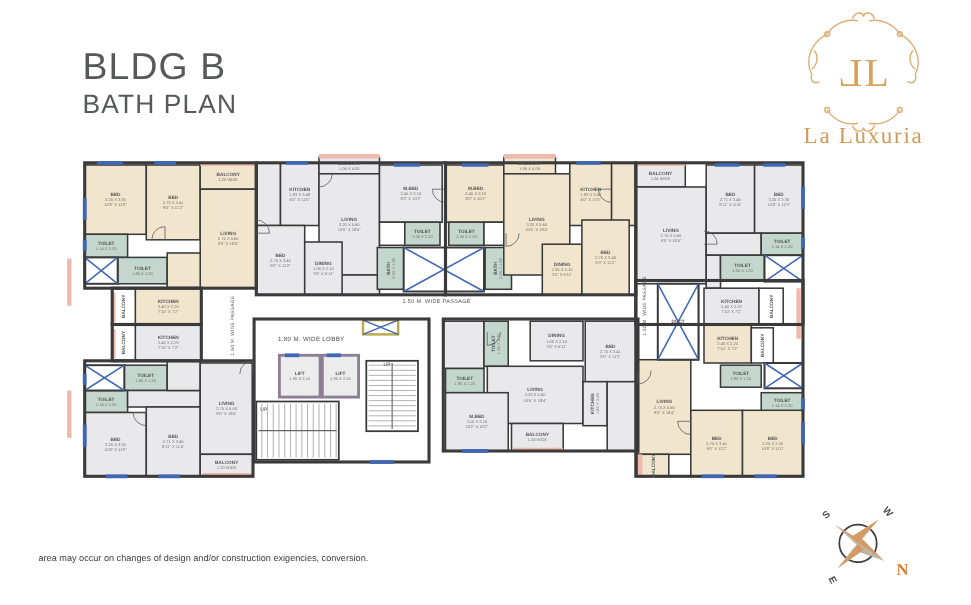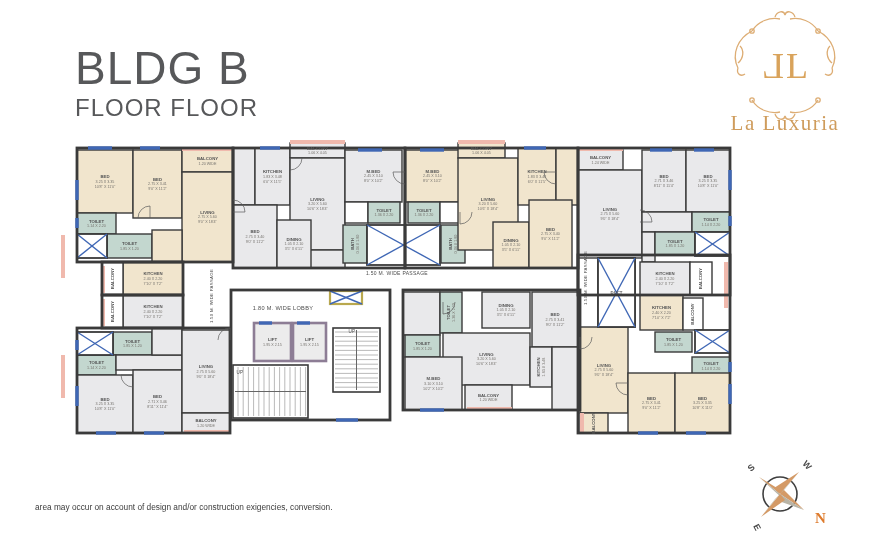--- a/index.html
+++ b/index.html
@@ -1,33 +1,33 @@
 <!DOCTYPE html>
 <html><head>
 <meta charset="utf-8">
 <style>
   html,body{margin:0;padding:0;}
   #canvas{position:relative;width:883px;height:550px;background:#ffffff;overflow:hidden;
           font-family:"Liberation Sans",sans-serif;}
   .title-block{position:absolute;left:75px;top:44px;color:#57585a;}
-  .title-main{font-size:46px;letter-spacing:1px;font-weight:500;line-height:1.05;}
+  .title-main{font-size:34px;letter-spacing:1px;font-weight:500;line-height:1.05;}
   .title-sub{font-size:24px;letter-spacing:1px;font-weight:400;margin-top:2px;}
   #logo{position:absolute;left:700px;top:8px;}
   #plan-svg{position:absolute;left:55px;top:135px;}
   .disclaimer{position:absolute;left:35px;top:501px;width:710px;font-size:8.3px;
               color:#3c3c3c;line-height:1.55;}
   #compass{position:absolute;left:722px;top:438px;}
 </style>
 </head>
 <body>
 <div id="canvas">
 
 <div class="title-block">
   <div class="title-main">BLDG B</div>
-  <div class="title-sub">FLOOR FLOOR</div>
+  <div class="title-sub">BATH PLAN</div>
 </div>
 
 <svg id="logo" width="170" height="128" viewBox="0 0 170 128">
   <g stroke="#ddad74" stroke-width="1.3" fill="none">
     <path d="M38,60 C31,46 38,30 52,23"></path>
     <path d="M38,60 C36,66 41,69 45,66"></path>
     <path d="M132,60 C139,46 132,30 118,23"></path>
     <path d="M132,60 C134,66 129,69 125,66"></path>
     <path d="M52,23 C58,13 70,9 80,11"></path>
     <path d="M118,23 C112,13 100,9 90,11"></path>
@@ -292,21 +292,21 @@
       <text x="309.5" y="342" text-anchor="middle" fill="#555555" font-family="Liberation Sans, sans-serif"><tspan x="309.5" y="341.09999999999997" font-size="4.3" fill="#555555" font-weight="bold">LIFT</tspan><tspan x="309.5" y="345.7" font-size="3.7" fill="#76736e">1.95 X 2.15</tspan></text>
       <text x="283" y="310" text-anchor="middle" font-size="5.6" fill="#4c4c4c" letter-spacing="0.3" font-family="Liberation Sans, sans-serif">1.80 M. WIDE LOBBY</text>
       <text x="397" y="275" text-anchor="middle" font-size="5" fill="#4c4c4c" letter-spacing="0.3" font-family="Liberation Sans, sans-serif">1.50 M. WIDE PASSAGE</text>
       <text x="213" y="296" text-anchor="middle" font-size="4.3" fill="#4c4c4c" letter-spacing="0.3" font-family="Liberation Sans, sans-serif" transform="rotate(-90 213 296)">1.50 M. WIDE PASSAGE</text>
       <text x="587" y="278" text-anchor="middle" font-size="4.3" fill="#4c4c4c" letter-spacing="0.3" font-family="Liberation Sans, sans-serif" transform="rotate(-90 587 278)">1.50 M. WIDE PASSAGE</text>
       <text x="240" y="374" text-anchor="middle" font-size="4.5" fill="#4c4c4c" letter-spacing="0.3" font-family="Liberation Sans, sans-serif">UP</text>
       <text x="352" y="333" text-anchor="middle" font-size="4.5" fill="#4c4c4c" letter-spacing="0.3" font-family="Liberation Sans, sans-serif">UP</text>
     </svg>
 
 <div class="disclaimer">
-  <div>area may occur on account of design and/or construction exigencies, conversion.</div>
+  <div>area may occur on changes of design and/or construction exigencies, conversion.</div>
 </div>
 
 <svg id="compass" width="118" height="110" viewBox="0 0 118 110">
   <circle cx="58" cy="56" r="17" fill="none" stroke="#3f3f3f" stroke-width="1.6"></circle>
   <g>
     <polygon points="58,56 82,72 61,51" fill="#d49a66"></polygon>
     <polygon points="58,56 82,72 54,62" fill="#b9b4a6"></polygon>
     <polygon points="58,56 77,34 52,50" fill="#d49a66"></polygon>
     <polygon points="58,56 77,34 63,51" fill="#c5c0b2"></polygon>
     <polygon points="58,56 37,39 55,50" fill="#d49a66"></polygon>

